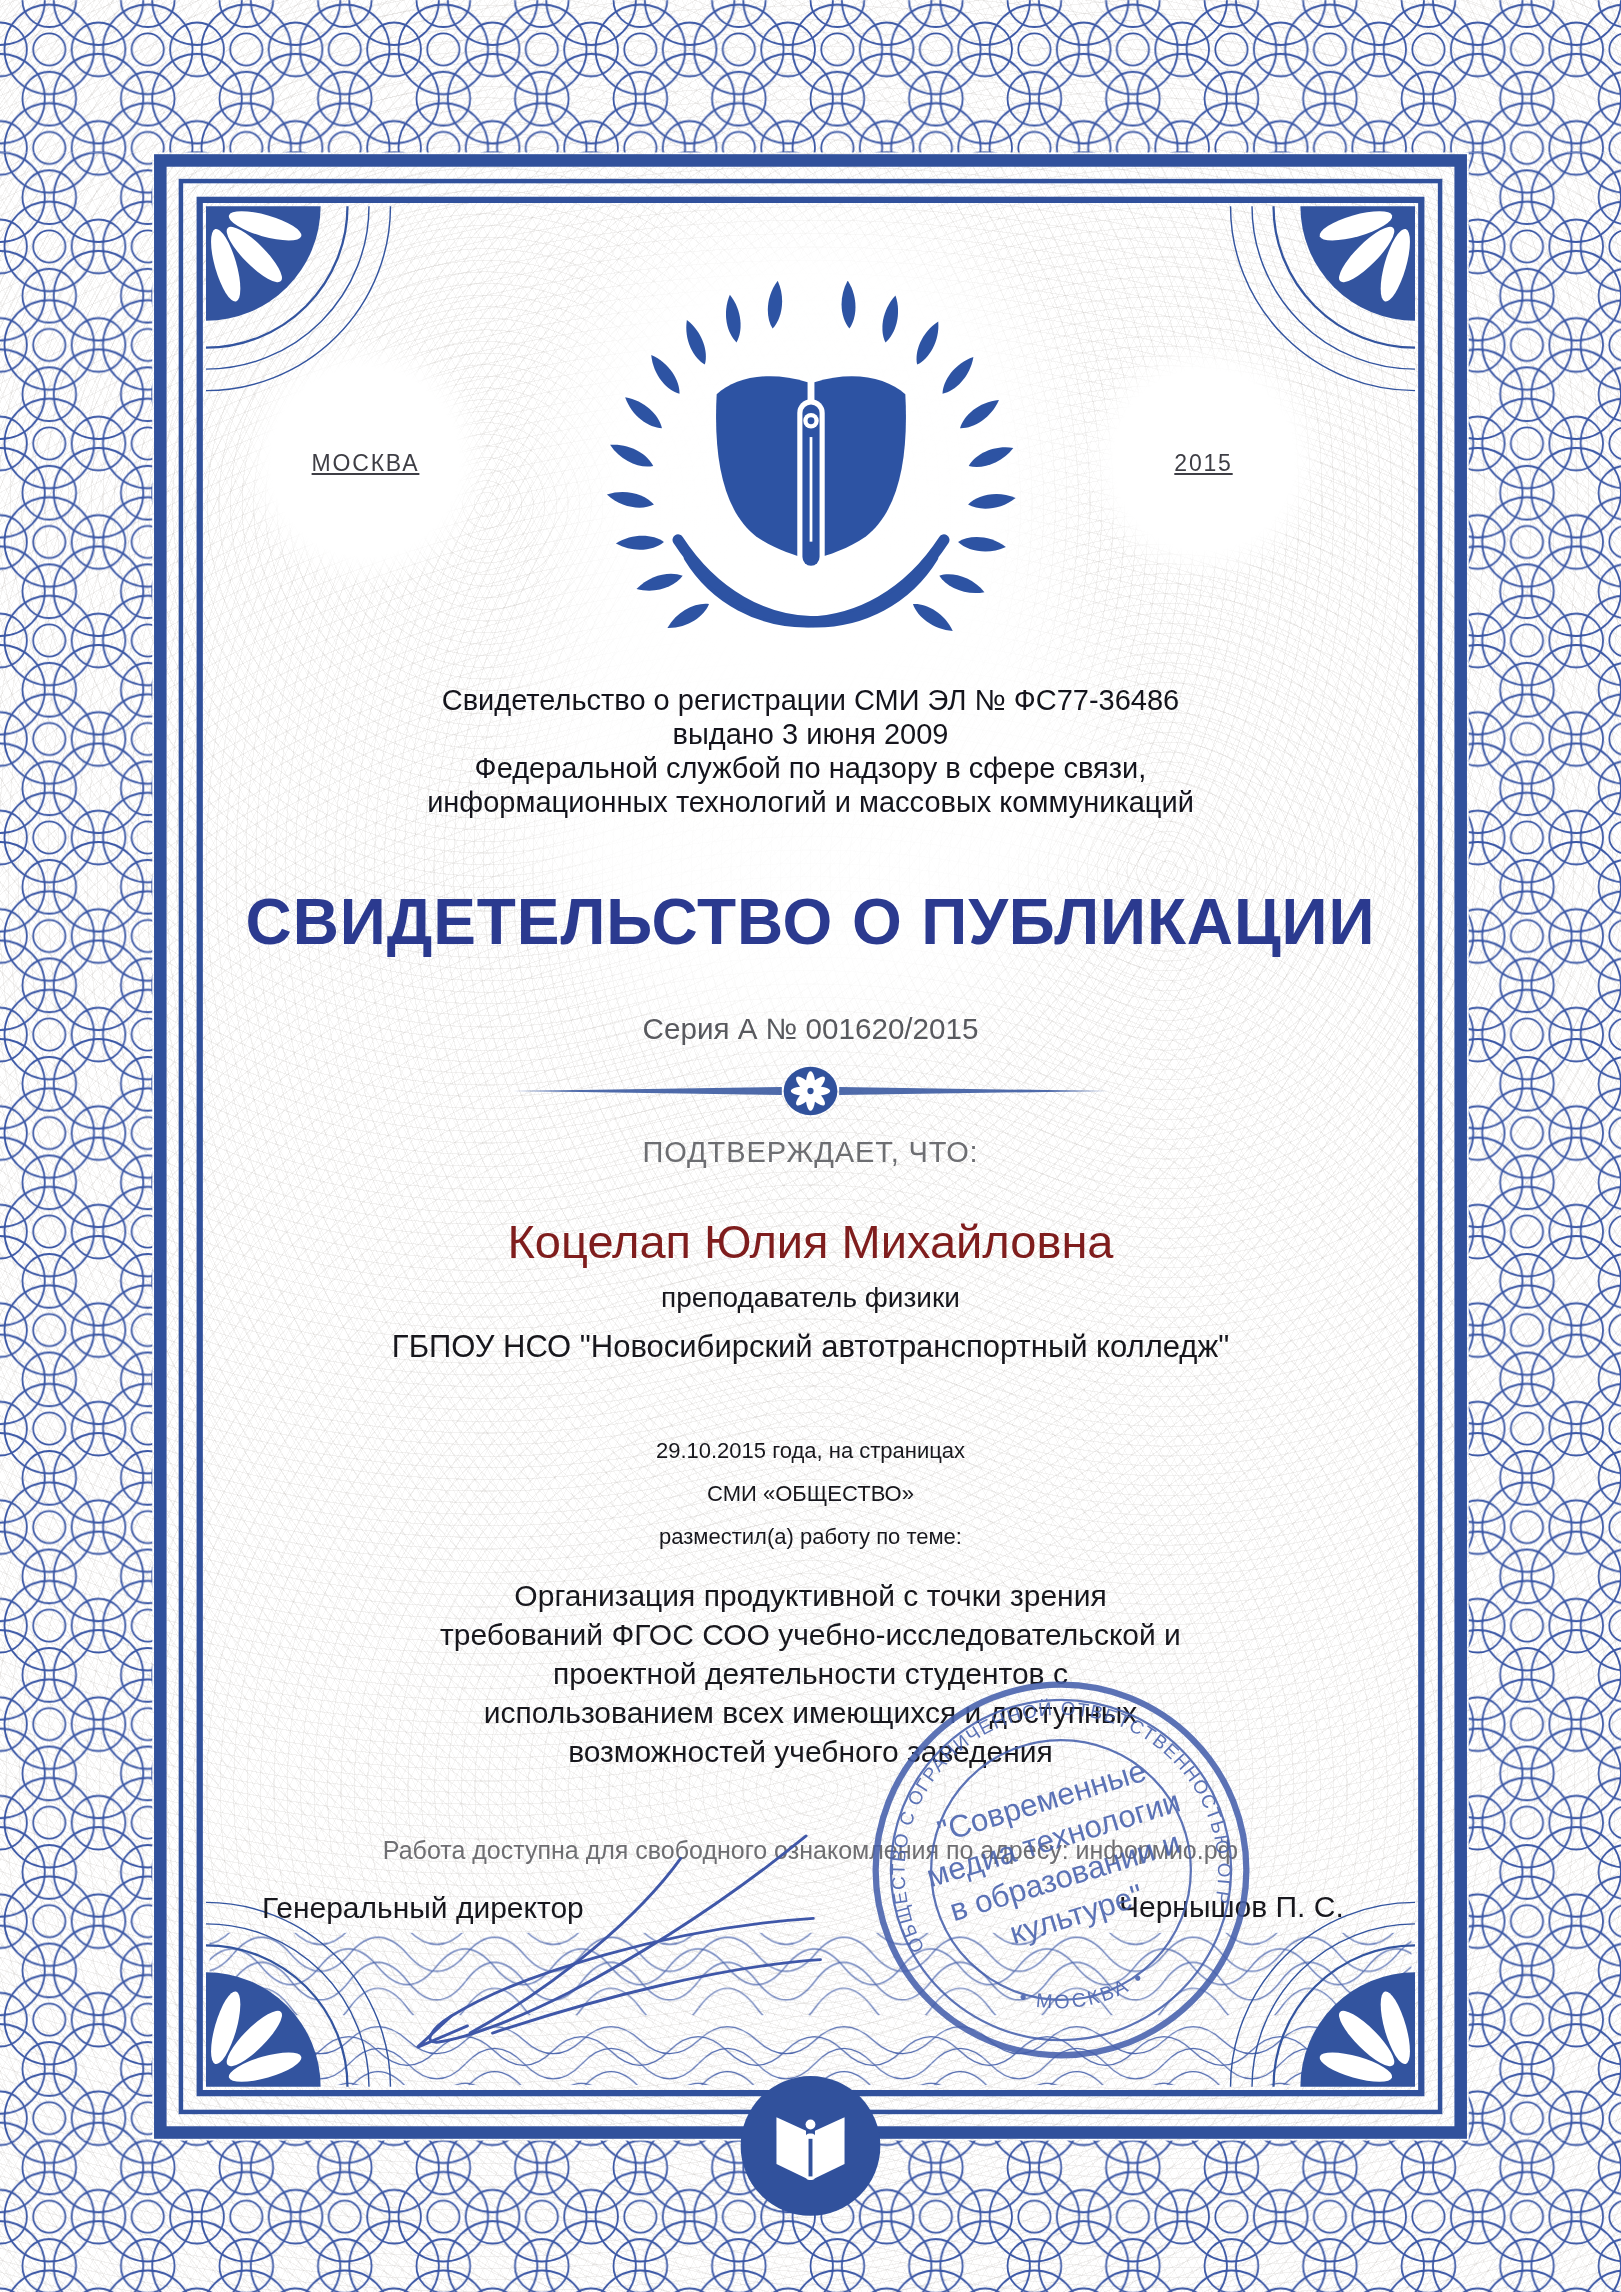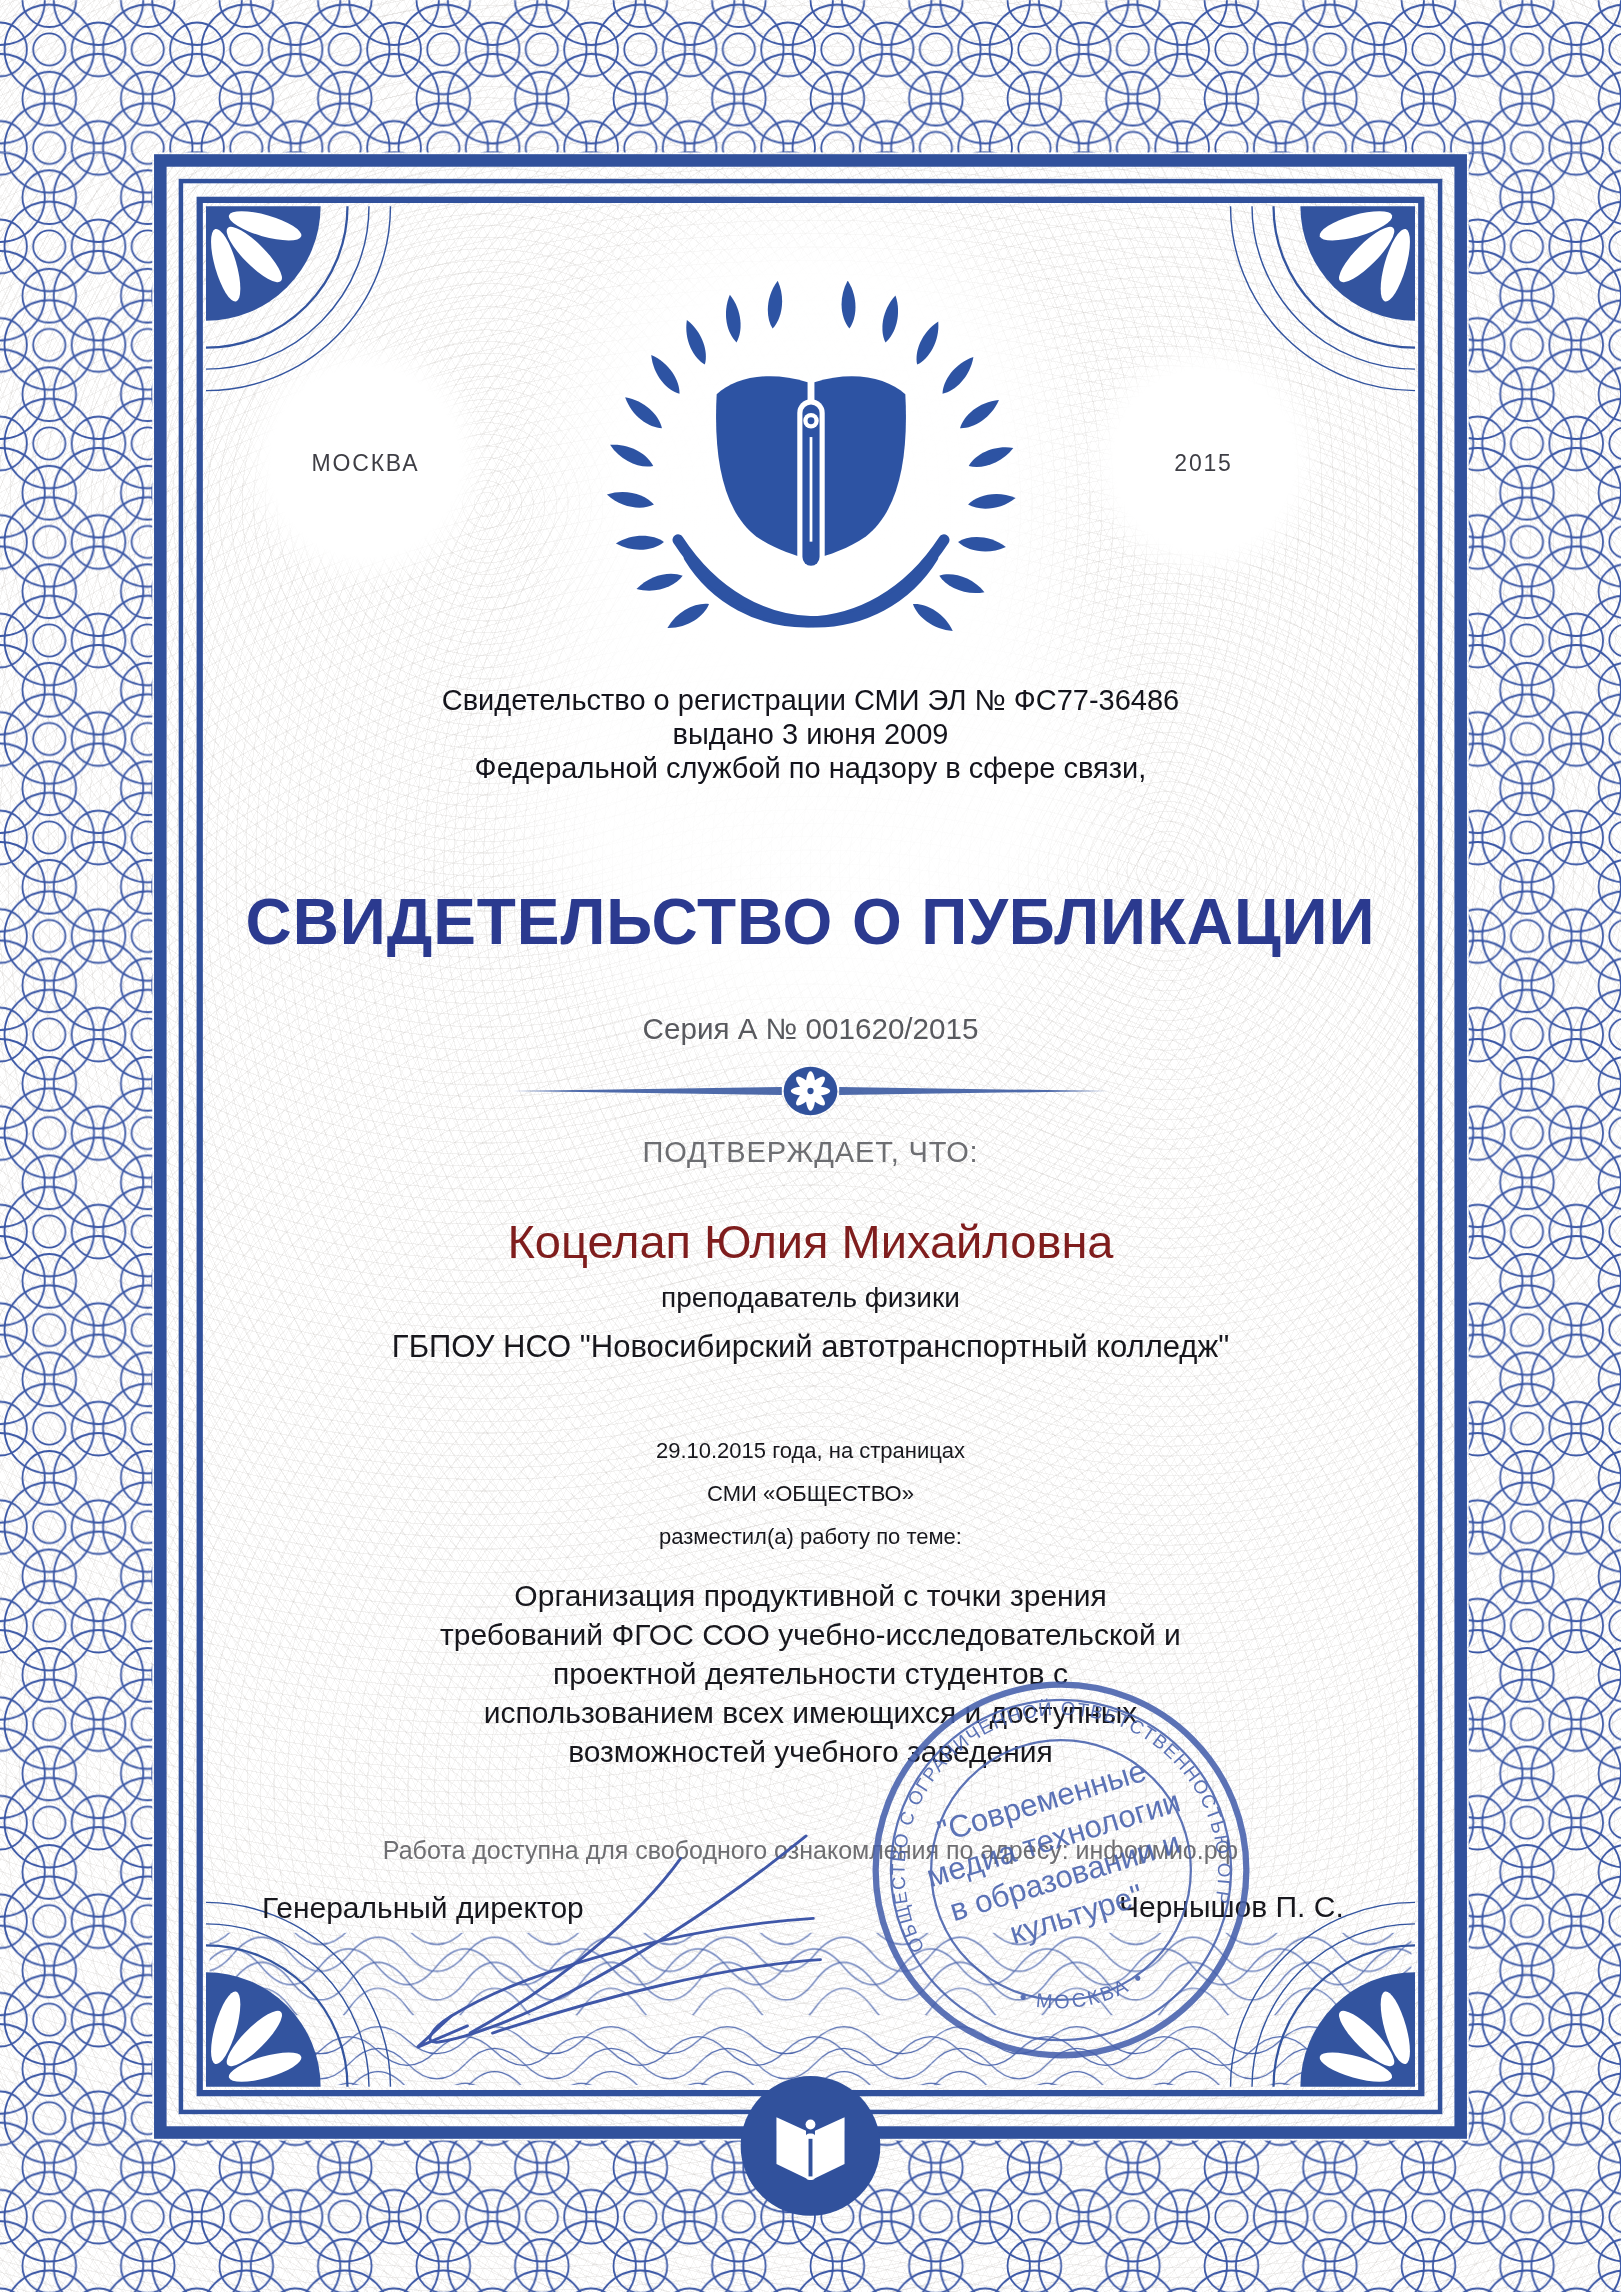--- a/index.html
+++ b/index.html
@@ -19,21 +19,21 @@
       repeating-radial-gradient(circle at 30% 22%, rgba(176,170,164,.16) 0 1.1px, transparent 1.1px 11.6px),
       repeating-radial-gradient(circle at 72% 38%, rgba(176,170,164,.15) 0 1.1px, transparent 1.1px 9.9px),
       repeating-radial-gradient(circle at 50% 78%, rgba(176,170,164,.15) 0 1.1px, transparent 1.1px 13.4px),
       repeating-linear-gradient(63deg, rgba(176,170,164,.10) 0 0.9px, transparent 0.9px 8px),
       repeating-linear-gradient(-63deg, rgba(176,170,164,.10) 0 0.9px, transparent 0.9px 8px);
   }
   .art{position:absolute;left:0;top:0;z-index:1;}
   .content{position:absolute;inset:0;z-index:2;}
   .abs{position:absolute;}
   .ctr{left:0;right:0;text-align:center;}
-  .city{top:450px;font-size:23px;letter-spacing:1.8px;color:#3e3e45;}
+  .city{top:450px;font-size:23px;letter-spacing:1.8px;color:#3e3e45;text-decoration:underline;}
   .city-l{left:258px;width:215px;right:auto;text-align:center;}
   .city-r{left:1096px;width:215px;right:auto;text-align:center;}
   .reg{top:683px;font-size:29px;line-height:34px;color:#14141c;}
   .title{top:885px;font-size:64px;font-weight:700;color:#2b3a8f;letter-spacing:0.9px;}
   .series{top:1012px;font-size:29.6px;color:#58595e;}
   .confirms{top:1136px;font-size:29px;color:#6d6e72;letter-spacing:0.9px;}
   .name{top:1214px;font-size:47px;color:#7f1d1d;}
   .role{top:1282px;font-size:28px;}
   .org{top:1329px;font-size:31px;}
   .pub{top:1429px;font-size:22px;line-height:43px;}
@@ -166,20 +166,21 @@
         <rect x="258.4" y="182" width="3.2" height="122" fill="#ffffff"></rect>
         <circle cx="260" cy="163" r="9" fill="#ffffff"></circle>
         <circle cx="260" cy="163" r="4" fill="#2d53a3"></circle>
       </g>
     </svg>
 
     <div class="abs ctr reg">
       <div>Свидетельство о регистрации СМИ ЭЛ № ФС77-36486</div>
       <div>выдано 3 июня 2009</div>
       <div>Федеральной службой по надзору в сфере связи,</div>
+      <div>информационных технологий и массовых коммуникаций</div>
     </div>
 
     <div class="abs ctr title">СВИДЕТЕЛЬСТВО О ПУБЛИКАЦИИ</div>
     <div class="abs ctr series">Серия А № 001620/2015</div>
 
     <svg class="abs" style="left:497px;top:1064px;" width="627" height="54" viewBox="0 0 700 60" xmlns="http://www.w3.org/2000/svg">
       <polygon points="18,30 318,25.5 318,34.5" fill="#30519c" opacity="0.85"></polygon>
       <polygon points="682,30 382,25.5 382,34.5" fill="#30519c" opacity="0.85"></polygon>
       <ellipse cx="350" cy="30" rx="30" ry="27" fill="#30519c"></ellipse>
       <g fill="#ffffff">

